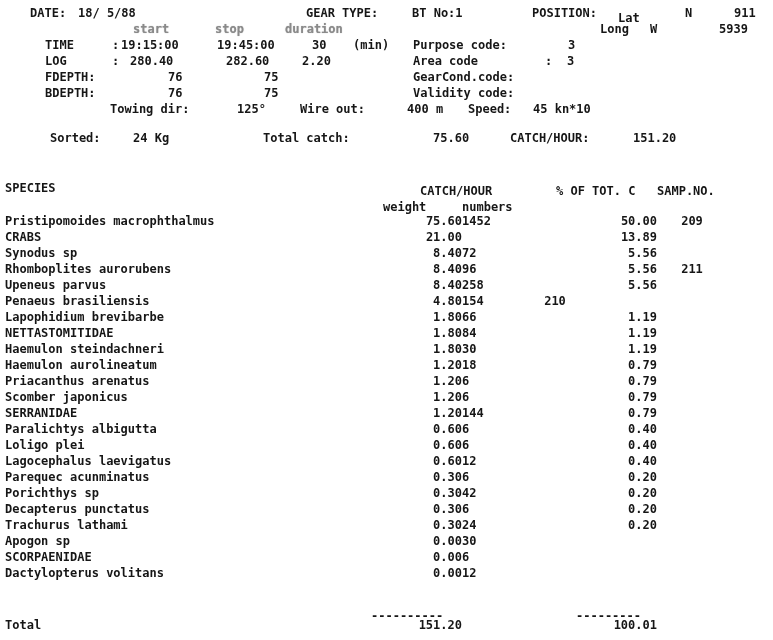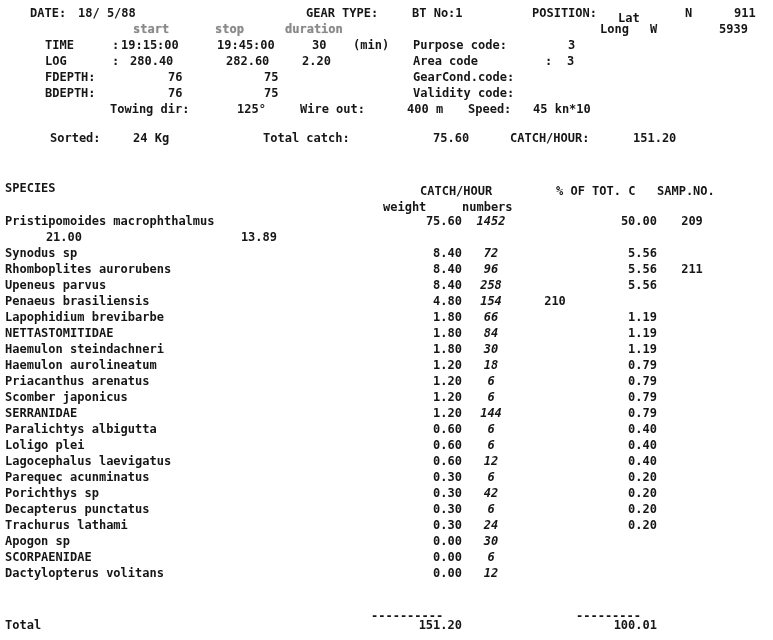--- a/index.html
+++ b/index.html
@@ -12,21 +12,21 @@
     font-weight:700;
     color:#161616;
     overflow:hidden;
   }
   .abs { position:absolute; white-space:pre; }
   .faint { color:#8a8a8a; text-shadow:0 0 1px #aaa; }
   .rows { position:absolute; left:0; top:213px; width:773px; }
   .row { display:flex; height:16px; }
   .c-name { width:380px; padding-left:5px; box-sizing:border-box; overflow:hidden; }
   .c-w { width:82px;  text-align:right; }
-  .c-n { width:58px;  text-align:center;font-style:italic; }
+  .c-n { width:58px;  text-align:left; }
   .c-p { width:137px; text-align:right; }
   .c-s { width:70px;  text-align:center; }
   .total-row { position:absolute; left:0; top:617px; width:773px; display:flex; height:16px; }
   .rule { position:absolute; top:608px; letter-spacing:0; }
 </style>
 </head>
 <body>
 
 <div class="page">
 
@@ -99,20 +99,21 @@
 
   <div class="rows">
       <div class="row">
       <span class="c-name">Pristipomoides macrophthalmus</span>
       <span class="c-w">75.60</span>
       <span class="c-n">1452</span>
       <span class="c-p">50.00</span>
       <span class="c-s">209</span>
     </div>
       <div class="row">
+      <span class="c-name">CRABS</span>
       <span class="c-w">21.00</span>
       <span class="c-n"></span>
       <span class="c-p">13.89</span>
       <span class="c-s"></span>
     </div>
       <div class="row">
       <span class="c-name">Synodus sp</span>
       <span class="c-w">8.40</span>
       <span class="c-n">72</span>
       <span class="c-p">5.56</span>

